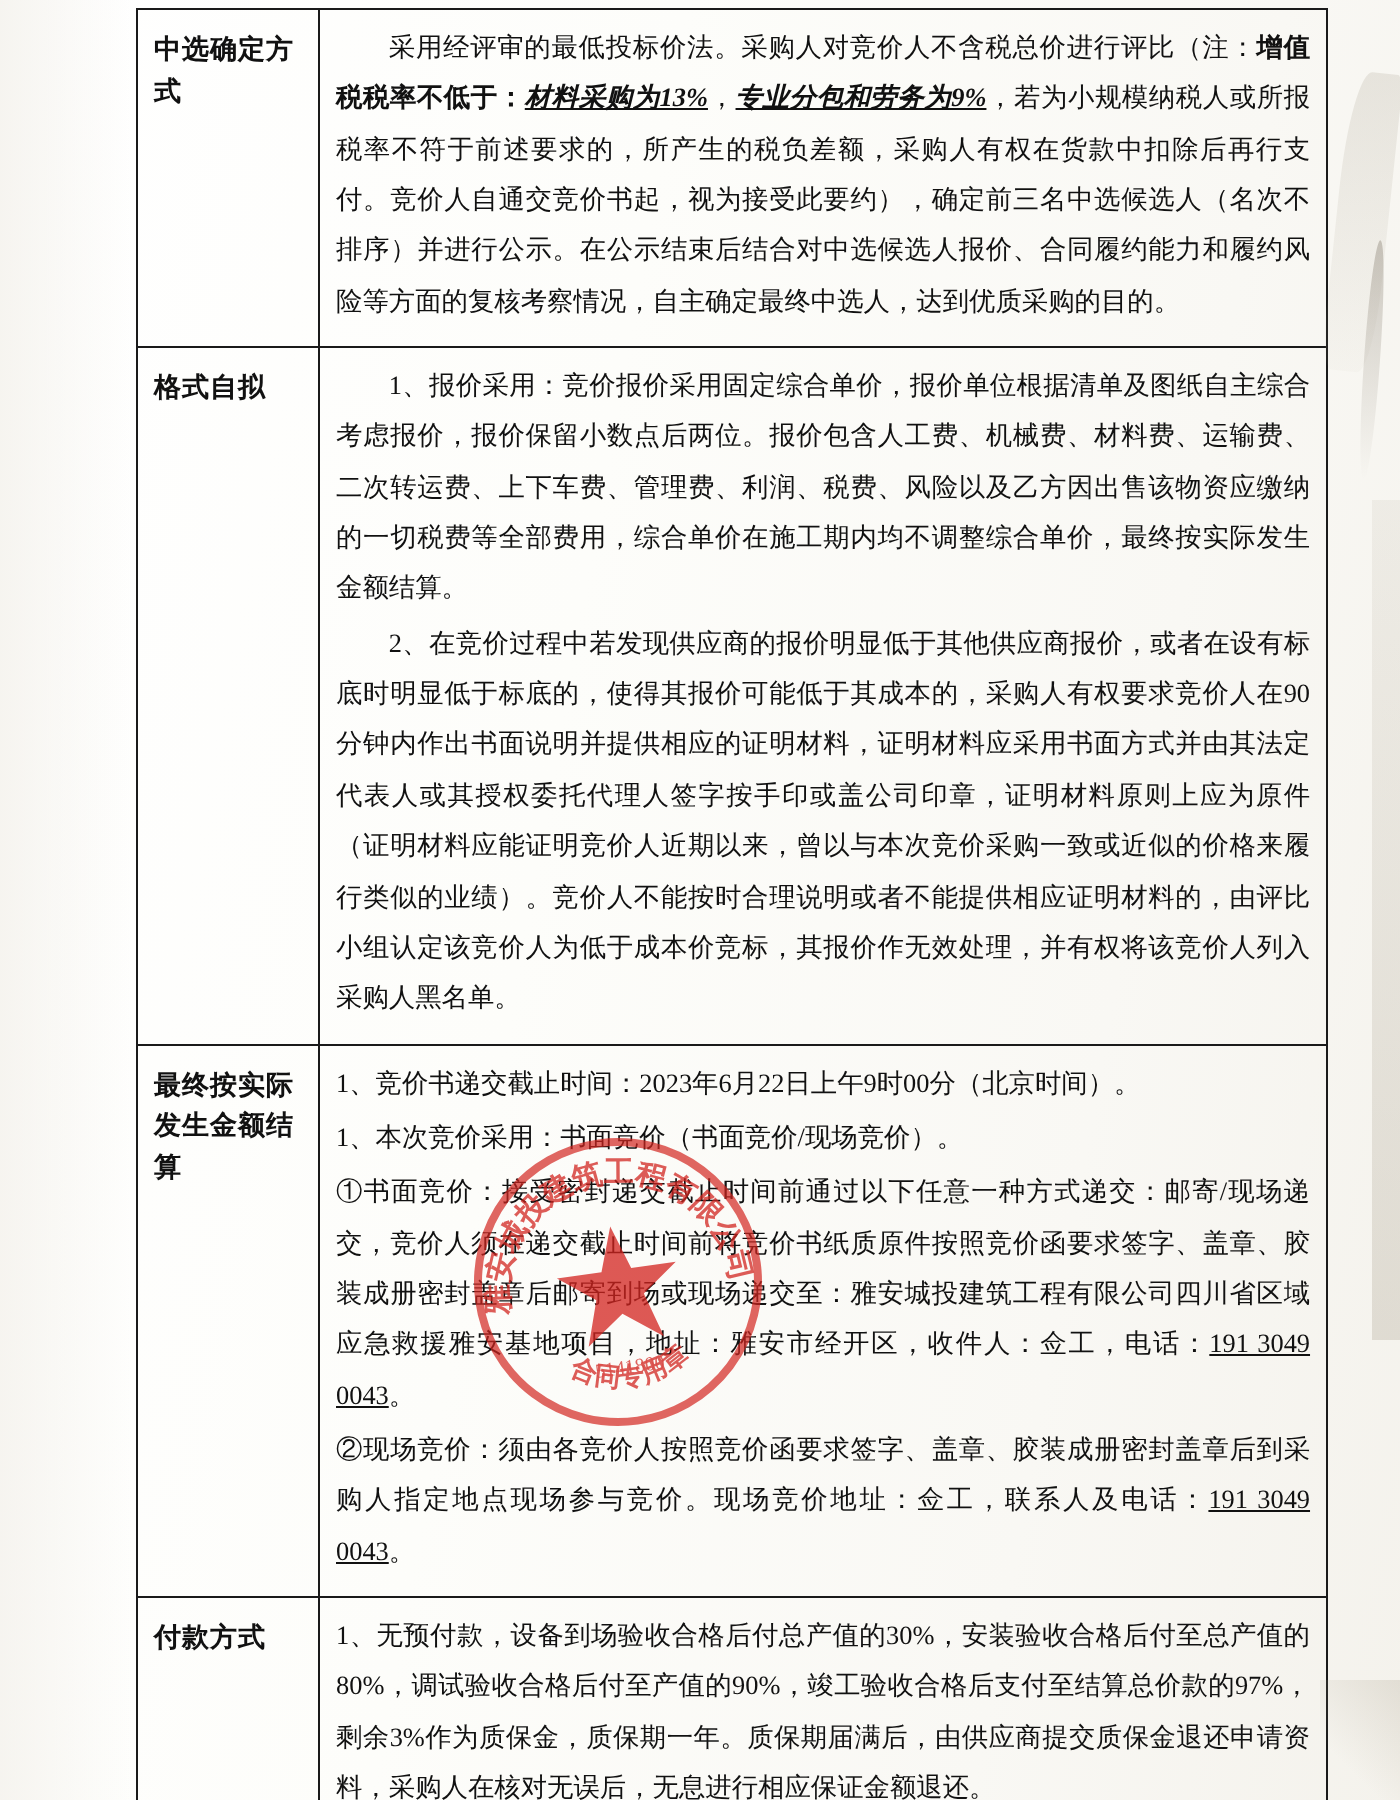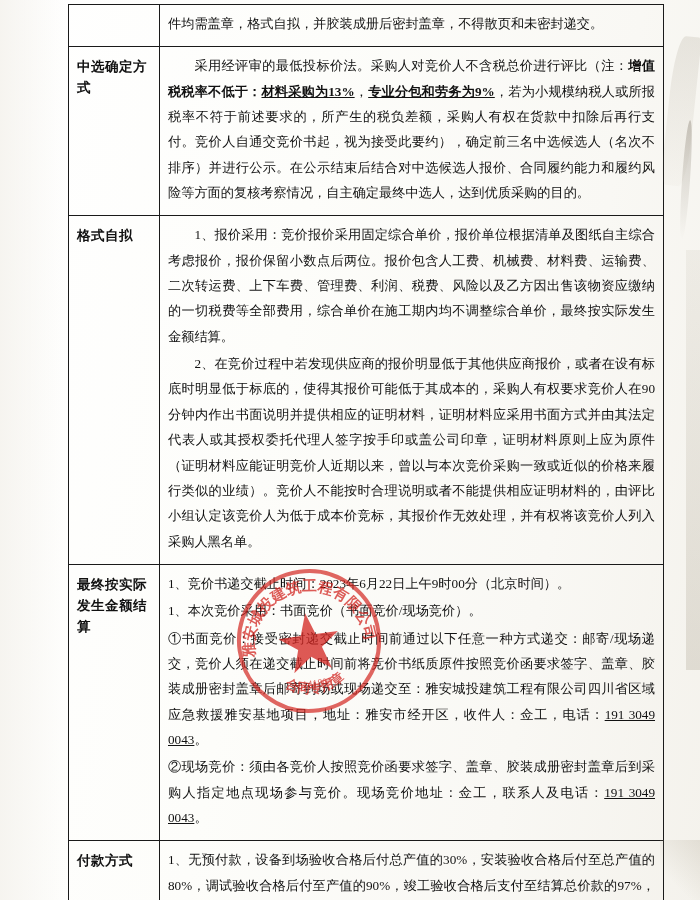--- a/index.html
+++ b/index.html
@@ -58,21 +58,21 @@
     text-justify: inter-ideograph;
   }
   .para {
     margin: 0 0 2px 0;
     text-indent: 0;
   }
   .para.indent {
     text-indent: 2em;
   }
   .b { font-weight: bold; }
-  .ul-b { font-weight: bold; text-decoration: underline; }
+  .ul-b { font-weight: bold; text-decoration: underline; font-style: italic; }
   .phone { text-decoration: underline; }
 
   
   .seal {
     position: absolute;
     left: 233px;
     top: 565px;
     width: 152px;
     height: 152px;
     pointer-events: none;
@@ -122,26 +122,20 @@
 </head>
 <body>
 
 <div class="page">
   <div class="scan-tint"></div>
   <div class="left-margin-shade"></div>
 
   <table class="doc-table">
     <tbody>
 
-      <tr>
-        <td class="label-cell"></td>
-        <td class="body-cell">
-          <p class="para">件均需盖章，格式自拟，并胶装成册后密封盖章，不得散页和未密封递交。</p>
-        </td>
-      </tr>
 
       <tr>
         <td class="label-cell">中选确定方式</td>
         <td class="body-cell">
           <p class="para indent">采用经评审的最低投标价法。采购人对竞价人不含税总价进行评比（注：<span class="b">增值税税率不低于：</span><span class="ul-b">材料采购为13%</span>，<span class="ul-b">专业分包和劳务为9%</span>，若为小规模纳税人或所报税率不符于前述要求的，所产生的税负差额，采购人有权在货款中扣除后再行支付。竞价人自通交竞价书起，视为接受此要约），确定前三名中选候选人（名次不排序）并进行公示。在公示结束后结合对中选候选人报价、合同履约能力和履约风险等方面的复核考察情况，自主确定最终中选人，达到优质采购的目的。</p>
         </td>
       </tr>
 
       <tr>
         <td class="label-cell">格式自拟</td>

